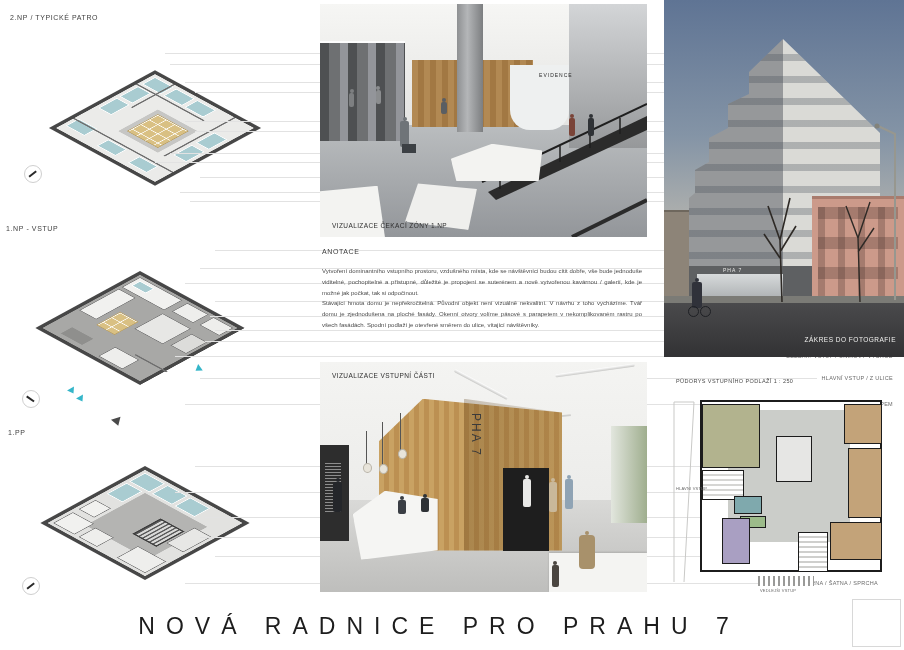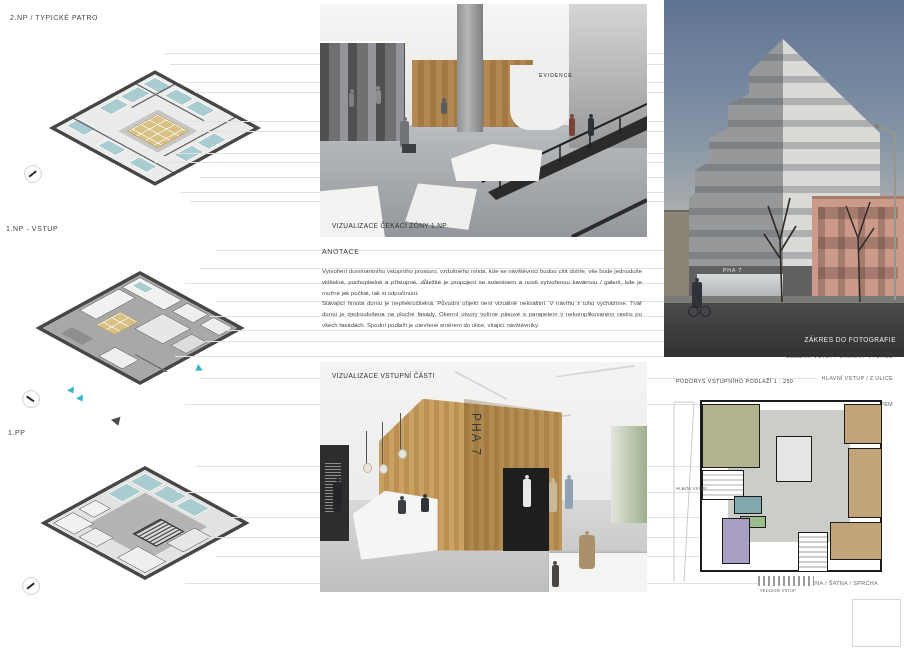--- a/index.html
+++ b/index.html
@@ -353,15 +353,16 @@
     <div class="fp-room" style="left:62px;top:104px;width:28px;height:18px;background:#7fa9ad;"></div>
     <div class="fp-room" style="left:68px;top:124px;width:26px;height:12px;background:#9cbb8a;"></div>
     <div class="fp-room" style="left:50px;top:126px;width:28px;height:46px;background:#a99fc2;"></div>
     <div class="fp-room" style="left:104px;top:44px;width:36px;height:46px;background:#e6e6e4;"></div>
     <div class="fp-room" style="left:126px;top:140px;width:30px;height:40px;background:repeating-linear-gradient(0deg,#fff 0 3px,#cfcfcd 3px 5px);"></div>
     <div class="abs" style="left:86px;top:184px;width:56px;height:10px;background:repeating-linear-gradient(90deg,#9a9a98 0 2px,#fff 2px 5px);"></div>
     <div class="fp-lbl" style="left:4px;top:94px;">HLAVNÍ VSTUP</div>
     <div class="fp-lbl" style="left:88px;top:196px;">VEDLEJŠÍ VSTUP</div>
   </div>
 
+  <div class="title">NOVÁ RADNICE PRO PRAHU 7</div>
   <div class="stamp"></div>
 
 </div>
 
 </body></html>

